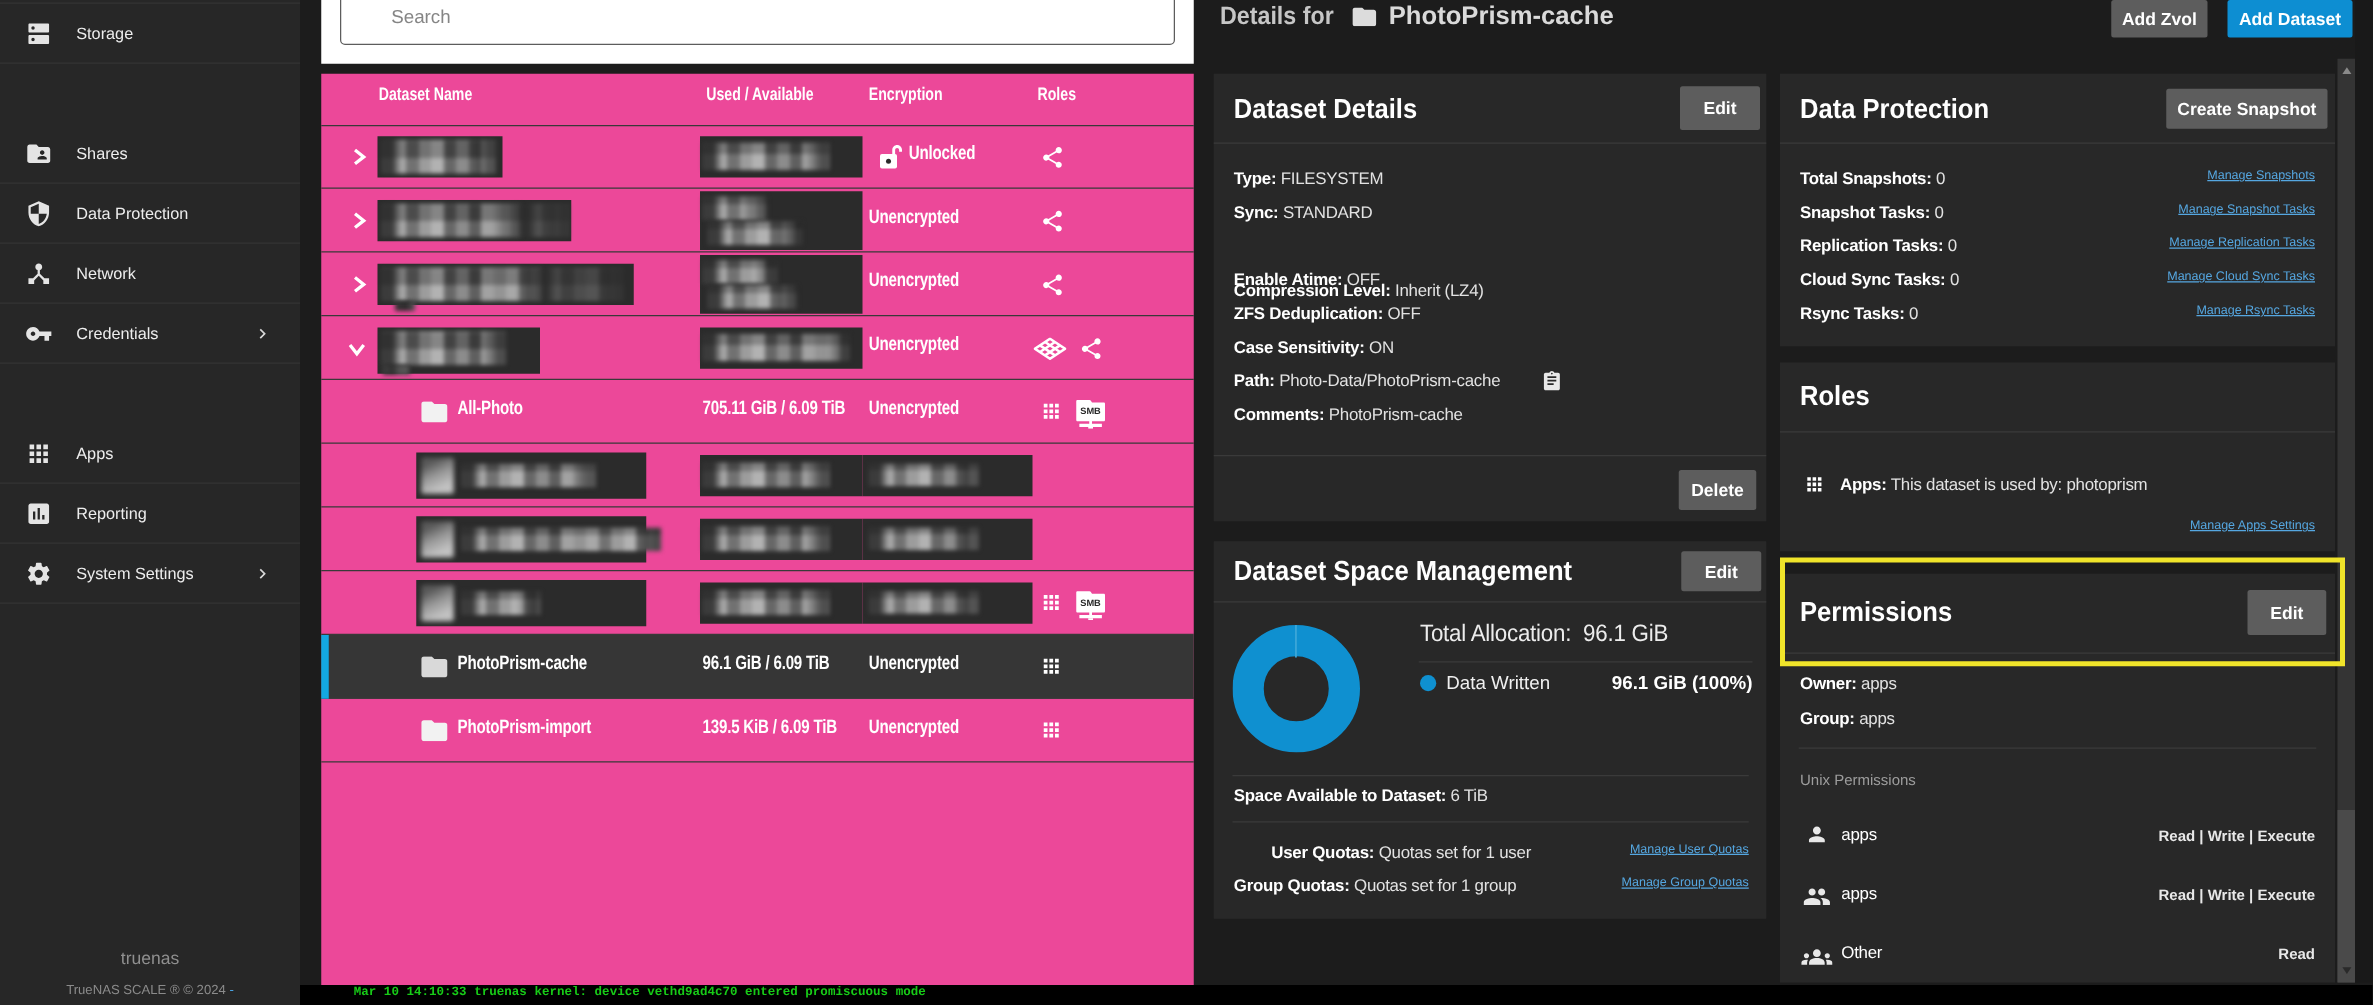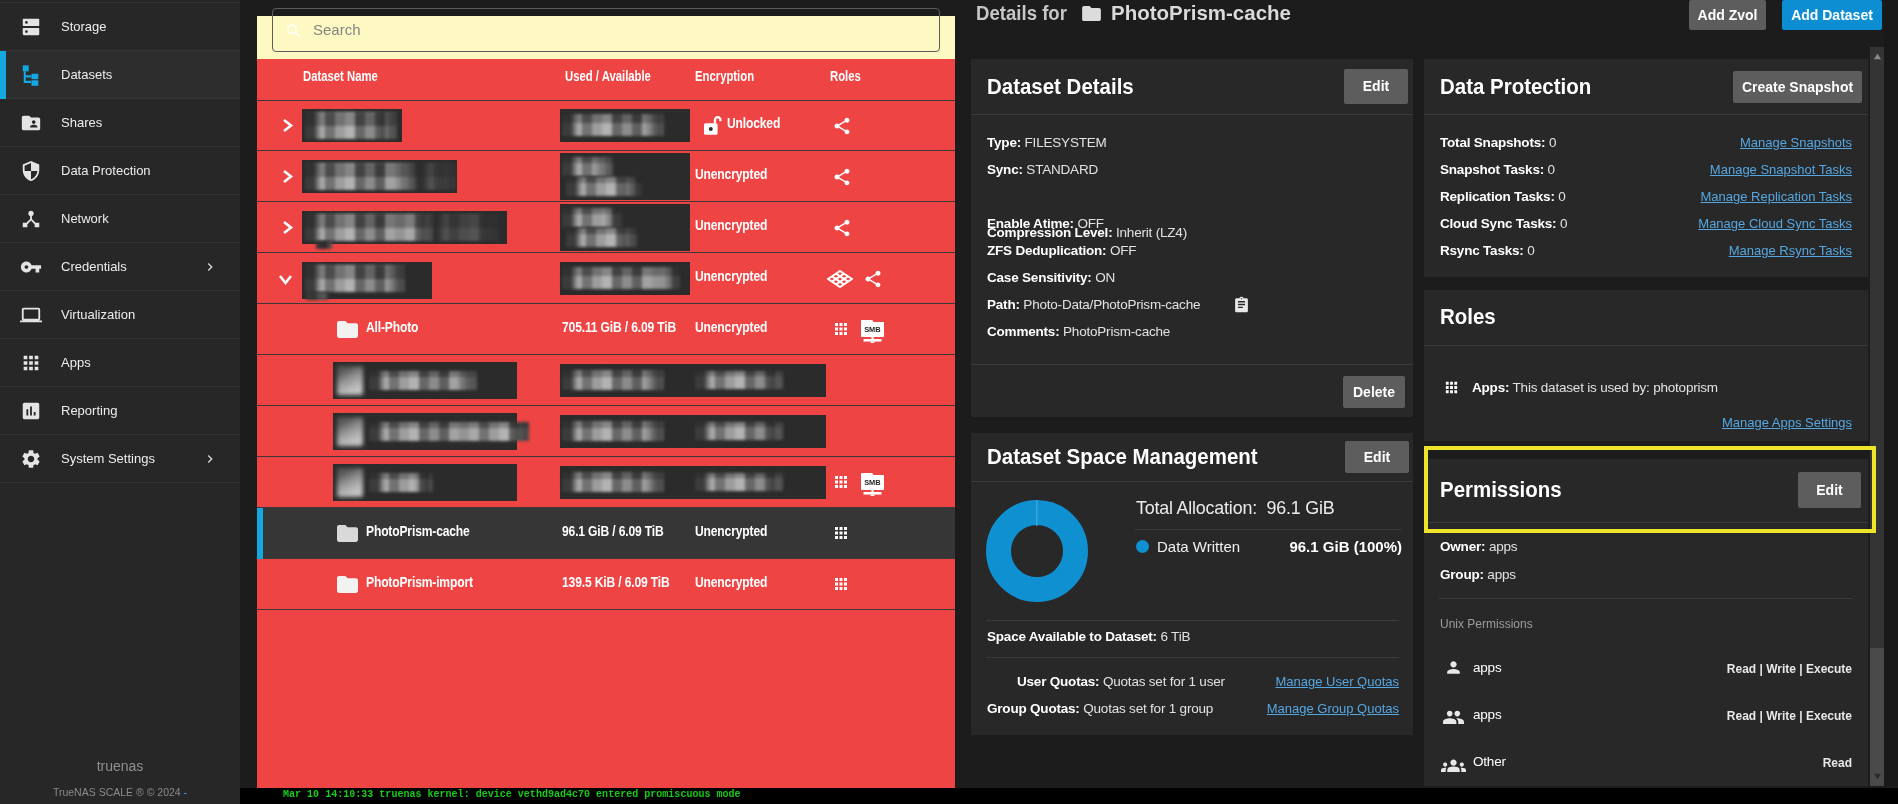--- a/index.html
+++ b/index.html
@@ -9,23 +9,23 @@
   .ico { fill:#e4e4e4; }
   
   #sidebar { position:absolute; left:0; top:0; width:240px; height:804px; background:#272727; }
   .nav { position:absolute; left:0; width:240px; height:48px; border-bottom:1px solid #343434; }
   .nav .nico { position:absolute; left:20px; top:13px; width:22px; height:22px; }
   .nav .ntxt { position:absolute; left:61px; top:0; line-height:48px; font-size:13px; color:#ededed; }
   .nav .chev { position:absolute; right:22px; top:16px; width:16px; height:16px; }
   .nav.sel { background:#2d2d2d; }
   .nav.sel::before { content:""; position:absolute; left:0; top:0; width:6px; height:48px; background:#13a8e1; }
   
-  #searchpanel { position:absolute; left:257px; top:16px; width:698px; height:51px; background:#fef9c3; }
+  #searchpanel { position:absolute; left:257px; top:0; width:698px; height:51px; background:#ffffff; }
   #searchbox { position:absolute; left:15px; top:-8px; width:668px; height:44px; border:1px solid #5c5c5c; border-radius:4px; }
-  #tablepanel { position:absolute; left:257px; top:59px; width:698px; height:730px; background:#ef4444; }
+  #tablepanel { position:absolute; left:257px; top:59px; width:698px; height:730px; background:#ec4899; }
   .hdr { position:absolute; top:9px; height:16px; line-height:16px; font-size:14.5px; font-weight:bold; color:#fff; display:inline-block; transform:scaleX(0.78); transform-origin:0 50%; }
   .row { position:absolute; left:0; width:698px; height:51px; border-bottom:1px solid #393939; }
   .row.sel { background:#363636; }
   .row.sel::before { content:""; position:absolute; left:0; top:0; width:6px; height:51px; background:#13a8e1; }
   .cell { position:absolute; top:0; height:51px; line-height:46px; font-size:15.5px; font-weight:bold; letter-spacing:-0.2px; color:#fff; white-space:nowrap; display:inline-block; transform:scaleX(0.78); transform-origin:0 50%; }
   .pix { position:absolute; filter:blur(1.8px); border-radius:1px;
     background-image:
       linear-gradient(90deg, rgba(30,30,30,.75) 0 9px, rgba(30,30,30,0) 16px),
       linear-gradient(270deg, rgba(30,30,30,.6) 0 6px, rgba(30,30,30,0) 20px),
       repeating-linear-gradient(0deg, rgba(255,255,255,.12) 0 13px, rgba(10,10,10,.22) 13px 26px),
@@ -36,42 +36,33 @@
   }
   .pixcell { position:absolute; background:#2b2b2b; }
   
   .card { position:absolute; background:#282828; }
   .ctitle { position:absolute; left:16px; font-size:22px; font-weight:bold; color:#fff; display:inline-block; transform:scaleX(0.93); transform-origin:0 50%; white-space:nowrap; }
   .cdiv { position:absolute; left:0; right:0; height:1px; background:#3a3a3a; }
   .btn { position:absolute; background:#5d5d5d; color:#fff; font-weight:bold; font-size:14px;
          text-align:center; border-radius:2px; }
   .lbl { position:absolute; font-size:13.5px; letter-spacing:-0.2px; color:#fff; white-space:nowrap; }
   .lbl b { font-weight:bold; } .lbl span { color:#e2e2e2; font-weight:normal; }
-  a.lnk { position:absolute; font-size:13px; color:#55a7e1; text-decoration:underline; white-space:nowrap; }
+  a.lnk { position:absolute; font-size:10px; color:#55a7e1; text-decoration:underline; white-space:nowrap; }
 </style>
 </head>
 <body>
 
 <div id="sidebar">
   <div style="position:absolute;left:0;top:0;width:240px;height:3px;border-bottom:1px solid #343434;"></div>
   <div class="nav" style="top:3px;">
     <svg class="nico" viewBox="0 0 24 24">
         <path class="ico" d="M4 3h16c.55 0 1 .45 1 1v6c0 .55-.45 1-1 1H4c-.55 0-1-.45-1-1V4c0-.55.45-1 1-1zm3 5.5A1.5 1.5 0 1 0 7 5.5a1.5 1.5 0 0 0 0 3zM4 13h16c.55 0 1 .45 1 1v6c0 .55-.45 1-1 1H4c-.55 0-1-.45-1-1v-6c0-.55.45-1 1-1zm3 5.5a1.5 1.5 0 1 0 0-3 1.5 1.5 0 0 0 0 3z"></path>
       </svg>
     <span class="ntxt">Storage</span>
   </div>
-  <div class="nav sel" style="top:51px;">
-    <svg class="nico" viewBox="0 0 24 24">
-      <rect x="3" y="1.5" width="6.5" height="6.5" fill="#13a8e1"></rect>
-      <path d="M5.2 8 V19.5 H12 M5.2 13.5 H12" stroke="#13a8e1" stroke-width="2.2" fill="none"></path>
-      <rect x="12.5" y="10.6" width="7.5" height="6" fill="#13a8e1"></rect>
-      <rect x="12.5" y="17.8" width="7.5" height="6" fill="#13a8e1"></rect>
-    </svg>
-    <span class="ntxt">Datasets</span>
-  </div>
   <div class="nav" style="top:99px;">
     <svg class="nico" viewBox="0 0 24 24">
         <path class="ico" d="M20 6h-8l-2-2H4c-1.1 0-2 .9-2 2v12c0 1.1.9 2 2 2h16c1.1 0 2-.9 2-2V8c0-1.1-.9-2-2-2zm-5 3c1.1 0 2 .9 2 2s-.9 2-2 2-2-.9-2-2 .9-2 2-2zm4 8h-8v-1c0-1.33 2.67-2 4-2s4 .67 4 2v1z"></path>
       </svg>
     <span class="ntxt">Shares</span>
   </div>
   <div class="nav" style="top:147px;">
     <svg class="nico" viewBox="0 0 24 24">
         <path class="ico" d="M12 1 3 5v6c0 5.55 3.84 10.74 9 12 5.16-1.26 9-6.45 9-12V5l-9-4zm0 10.99h7c-.53 4.12-3.28 7.79-7 8.94V12H5V6.3l7-3.11v8.8z"></path>
       </svg>
@@ -84,26 +75,20 @@
     <span class="ntxt">Credentials</span>
     <svg class="chev" viewBox="0 0 24 24">
         <path fill="#d8d8d8" d="M10 6 8.59 7.41 13.17 12l-4.58 4.59L10 18l6-6z"></path>
       </svg>
   </div>
   <div class="nav" style="top:195px;">
     <svg class="nico" viewBox="0 0 24 24">
         <path class="ico" d="M17 16l-4-4V8.82C14.16 8.4 15 7.3 15 6c0-1.66-1.34-3-3-3S9 4.34 9 6c0 1.3.84 2.4 2 2.82V12l-4 4H3v5h5v-3.05l4-4.2 4 4.2V21h5v-5h-4z"></path>
       </svg>
     <span class="ntxt">Network</span>
-  </div>
-  <div class="nav" style="top:291px;">
-    <svg class="nico" viewBox="0 0 24 24">
-        <path class="ico" d="M20 18c1.1 0 2-.9 2-2V6c0-1.1-.9-2-2-2H4c-1.1 0-2 .9-2 2v10c0 1.1.9 2 2 2H0v2h24v-2h-4zM4 6h16v10H4V6z"></path>
-      </svg>
-    <span class="ntxt">Virtualization</span>
   </div>
   <div class="nav" style="top:339px;">
     <svg class="nico" viewBox="0 0 24 24">
         <path class="ico" d="M4 8h4V4H4v4zm6 12h4v-4h-4v4zm-6 0h4v-4H4v4zm0-6h4v-4H4v4zm6 0h4v-4h-4v4zm6-10v4h4V4h-4zm-6 4h4V4h-4v4zm6 6h4v-4h-4v4zm0 6h4v-4h-4v4z"></path>
       </svg>
     <span class="ntxt">Apps</span>
   </div>
   <div class="nav" style="top:387px;">
     <svg class="nico" viewBox="0 0 24 24">
         <path class="ico" d="M19 3H5c-1.1 0-2 .9-2 2v14c0 1.1.9 2 2 2h14c1.1 0 2-.9 2-2V5c0-1.1-.9-2-2-2zM9 17H7v-7h2v7zm4 0h-2V7h2v10zm4 0h-2v-4h2v4z"></path>

